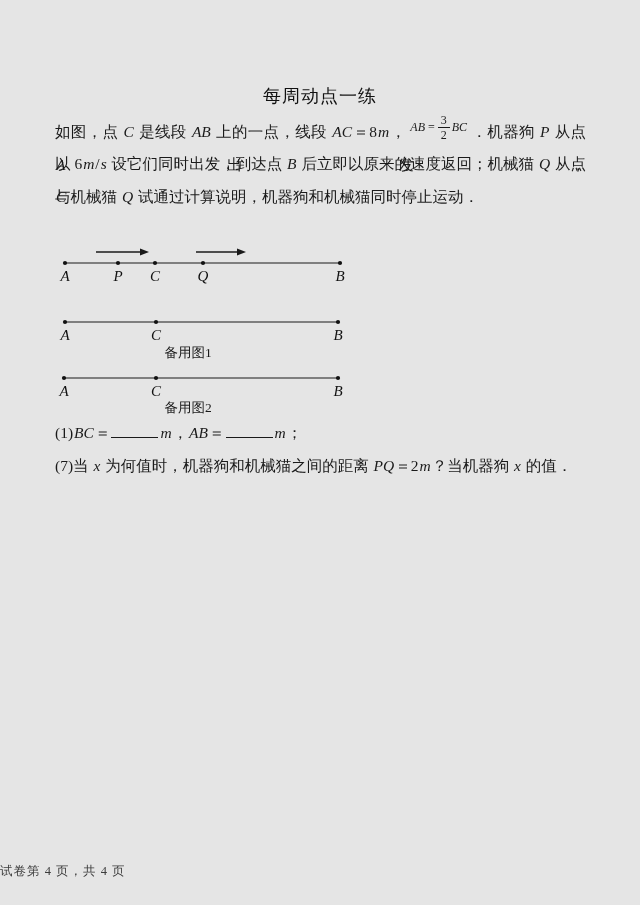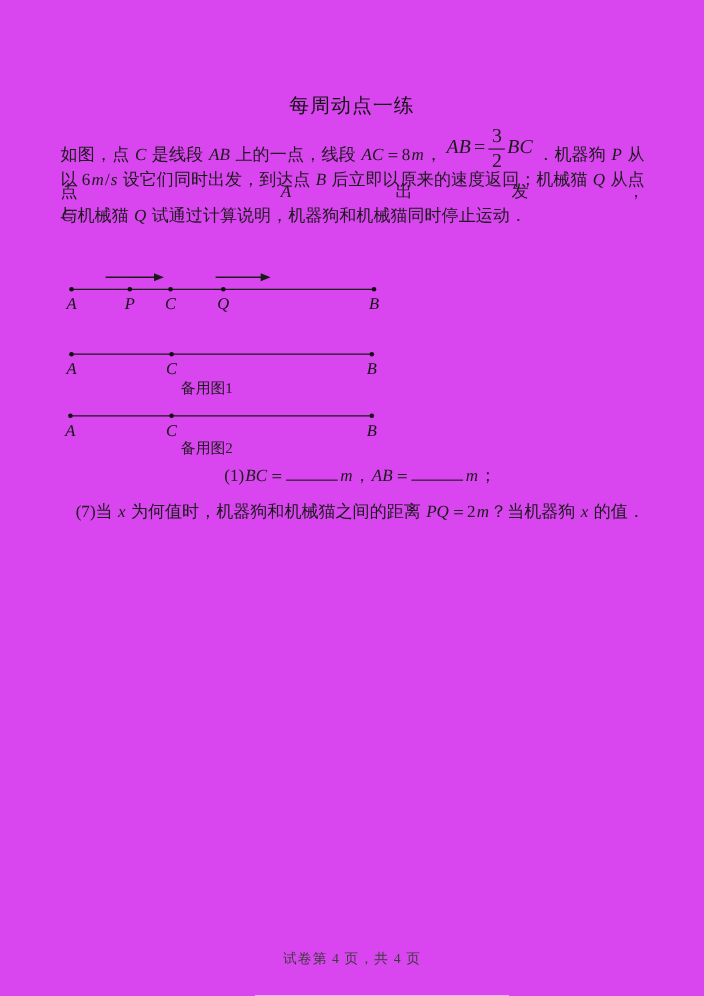--- a/index.html
+++ b/index.html
@@ -1,20 +1,20 @@
 <!DOCTYPE html>
 <html><head>
 <meta charset="utf-8">
 <style>
   html,body{margin:0;padding:0;background:#ffffff;}
   .page{
     position:relative;
     width:640px;height:905px;
     margin:0 auto;
-    background:#d946ef;
+    background:#e5e5e5;
     font-family:"Liberation Serif","DejaVu Serif",serif;
     color:#1a1a1a;
     overflow:hidden;
   }
   .title{
     position:absolute;top:84px;left:0;width:100%;
     margin:0;text-align:center;
     font-size:18px;font-weight:normal;letter-spacing:1px;color:#111;
   }
   .intro{
@@ -23,42 +23,42 @@
   }
   .line{height:33.5px;line-height:33.5px;white-space:normal;}
   .line.justify{text-align:justify;text-align-last:justify;}
   .mvar{font-style:italic;font-family:"Liberation Serif","DejaVu Serif",serif;padding:0 1px;}
   .blank{
     display:inline-block;width:47px;height:14px;
     border-bottom:1px solid #1a1a1a;vertical-align:baseline;margin:0 1px;
   }
   .frac{
     display:inline-block;vertical-align:6px;
-    font-size:18px;line-height:normal;margin:0 3px;
+    font-size:12px;line-height:normal;margin:0 3px;
   }
   .frac .feq{padding:0 2px;}
   .fstack{display:inline-block;vertical-align:middle;text-align:center;margin:0 1px;}
   .fnum{display:block;border-bottom:1px solid #1a1a1a;padding:0 3px;line-height:1.2;}
   .fden{display:block;line-height:1.2;padding:0 3px;}
   .diagram{position:absolute;left:0;width:640px;display:block;}
   .d1{top:242px;height:52px;}
   .d2{top:310px;height:54px;}
   .d3{top:366px;height:54px;}
   .pt-label{font-style:italic;font-size:15px;fill:#111;
     font-family:"Liberation Serif","DejaVu Serif",serif;}
   .cap{font-size:13.5px;fill:#1a1a1a;font-style:normal;
     font-family:"Liberation Serif","DejaVu Serif",serif;}
   .questions{
     position:absolute;top:421px;left:55px;width:545px;
     font-size:15.5px;
   }
-  .q-line{line-height:24px;margin-bottom:8.5px;text-align:center;}
+  .q-line{line-height:24px;margin-bottom:8.5px;}
   .footer{
     position:absolute;top:863px;left:0;width:100%;
-    text-align:center;font-size:12.5px;color:#3c3c3c;letter-spacing:1px;
+    font-size:12.5px;color:#3c3c3c;letter-spacing:1px;
   }
 </style>
 </head>
 <body>
 
 <div class="page">
   <h1 class="title">每周动点一练</h1>
 
   <div class="intro">
       <div class="line justify"><span class="cn">如图，点 </span><span class="mvar">C</span><span class="cn"> 是线段 </span><span class="mvar">AB</span><span class="cn"> 上的一点，线段 </span><span class="mvar">AC</span><span class="cn">＝8</span><span class="mvar">m</span><span class="cn">，</span><span class="frac"><span class="mvar">AB</span><span class="feq">=</span><span class="fstack"><span class="fnum">3</span><span class="fden">2</span></span><span class="mvar">BC</span></span><span class="cn">．机器狗 </span><span class="mvar">P</span><span class="cn"> 从点 </span><span class="mvar">A</span><span class="cn"> 出发，</span></div>

